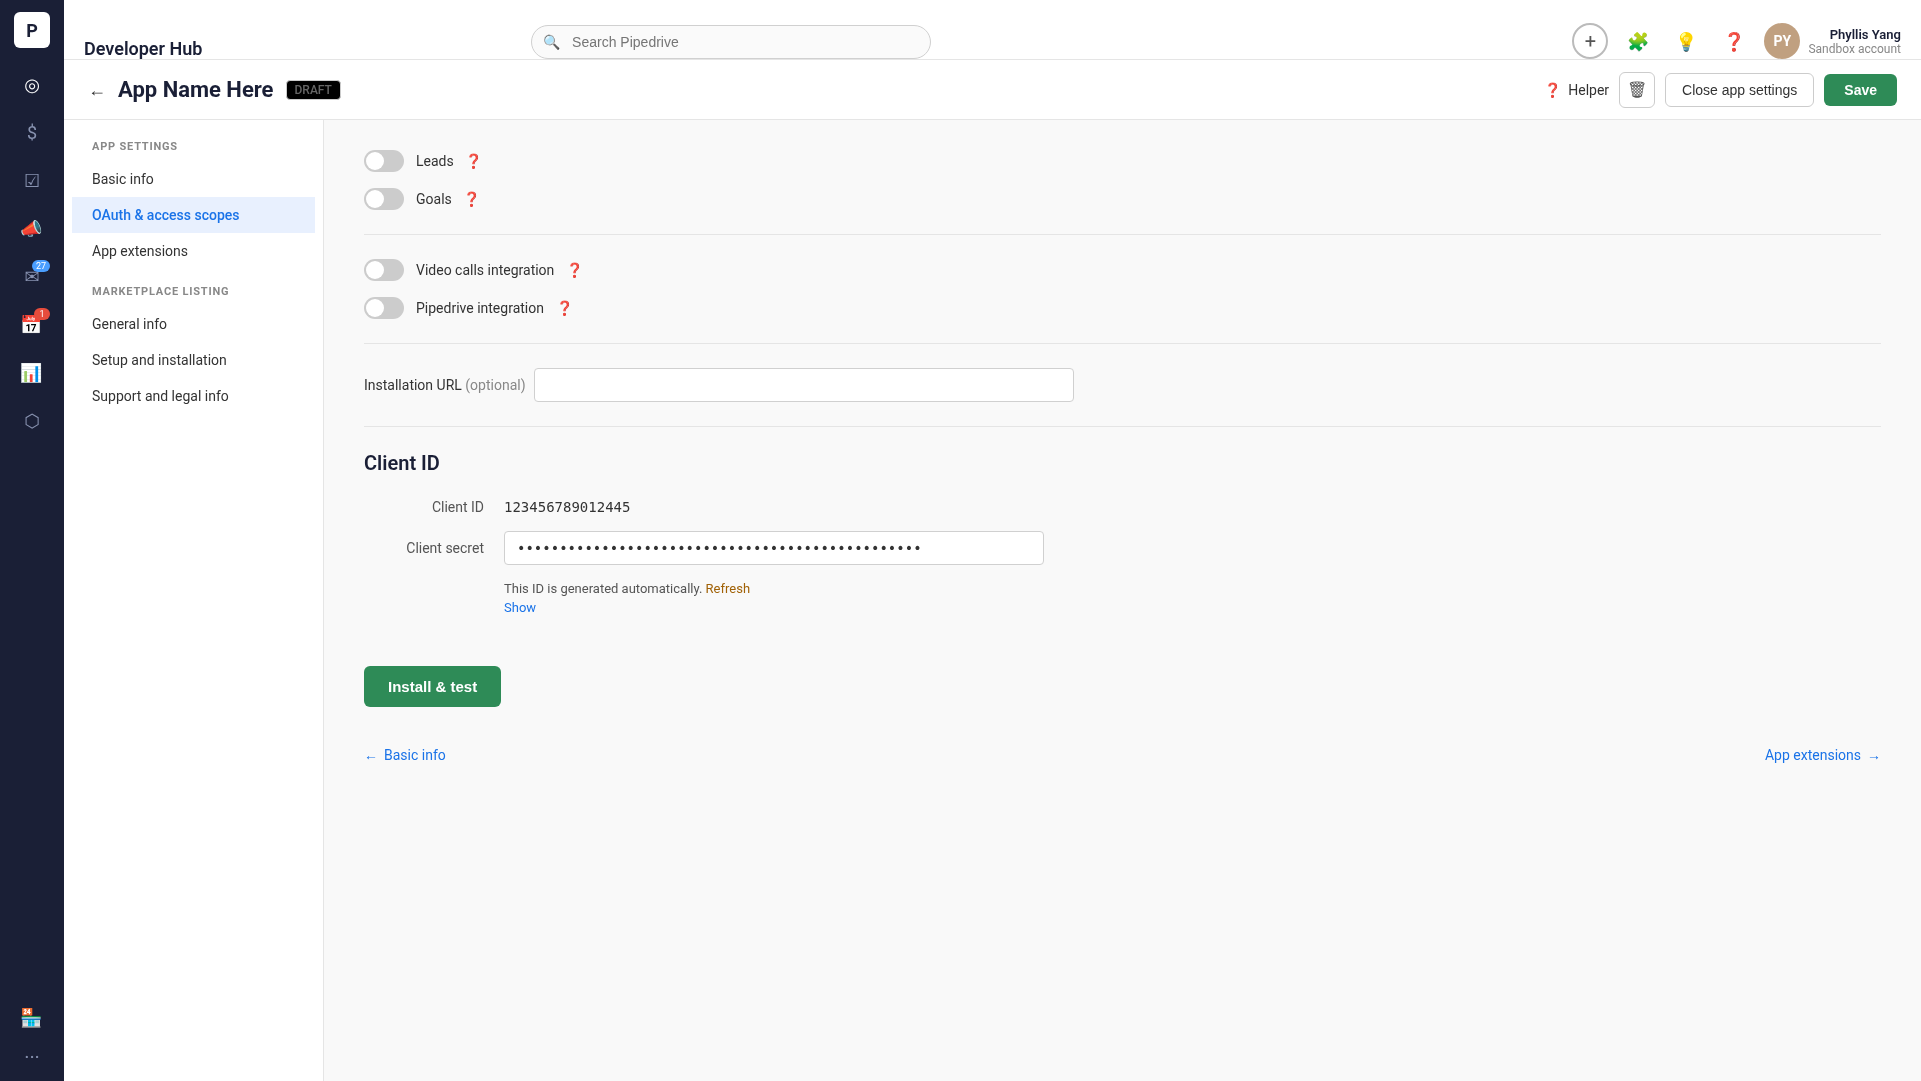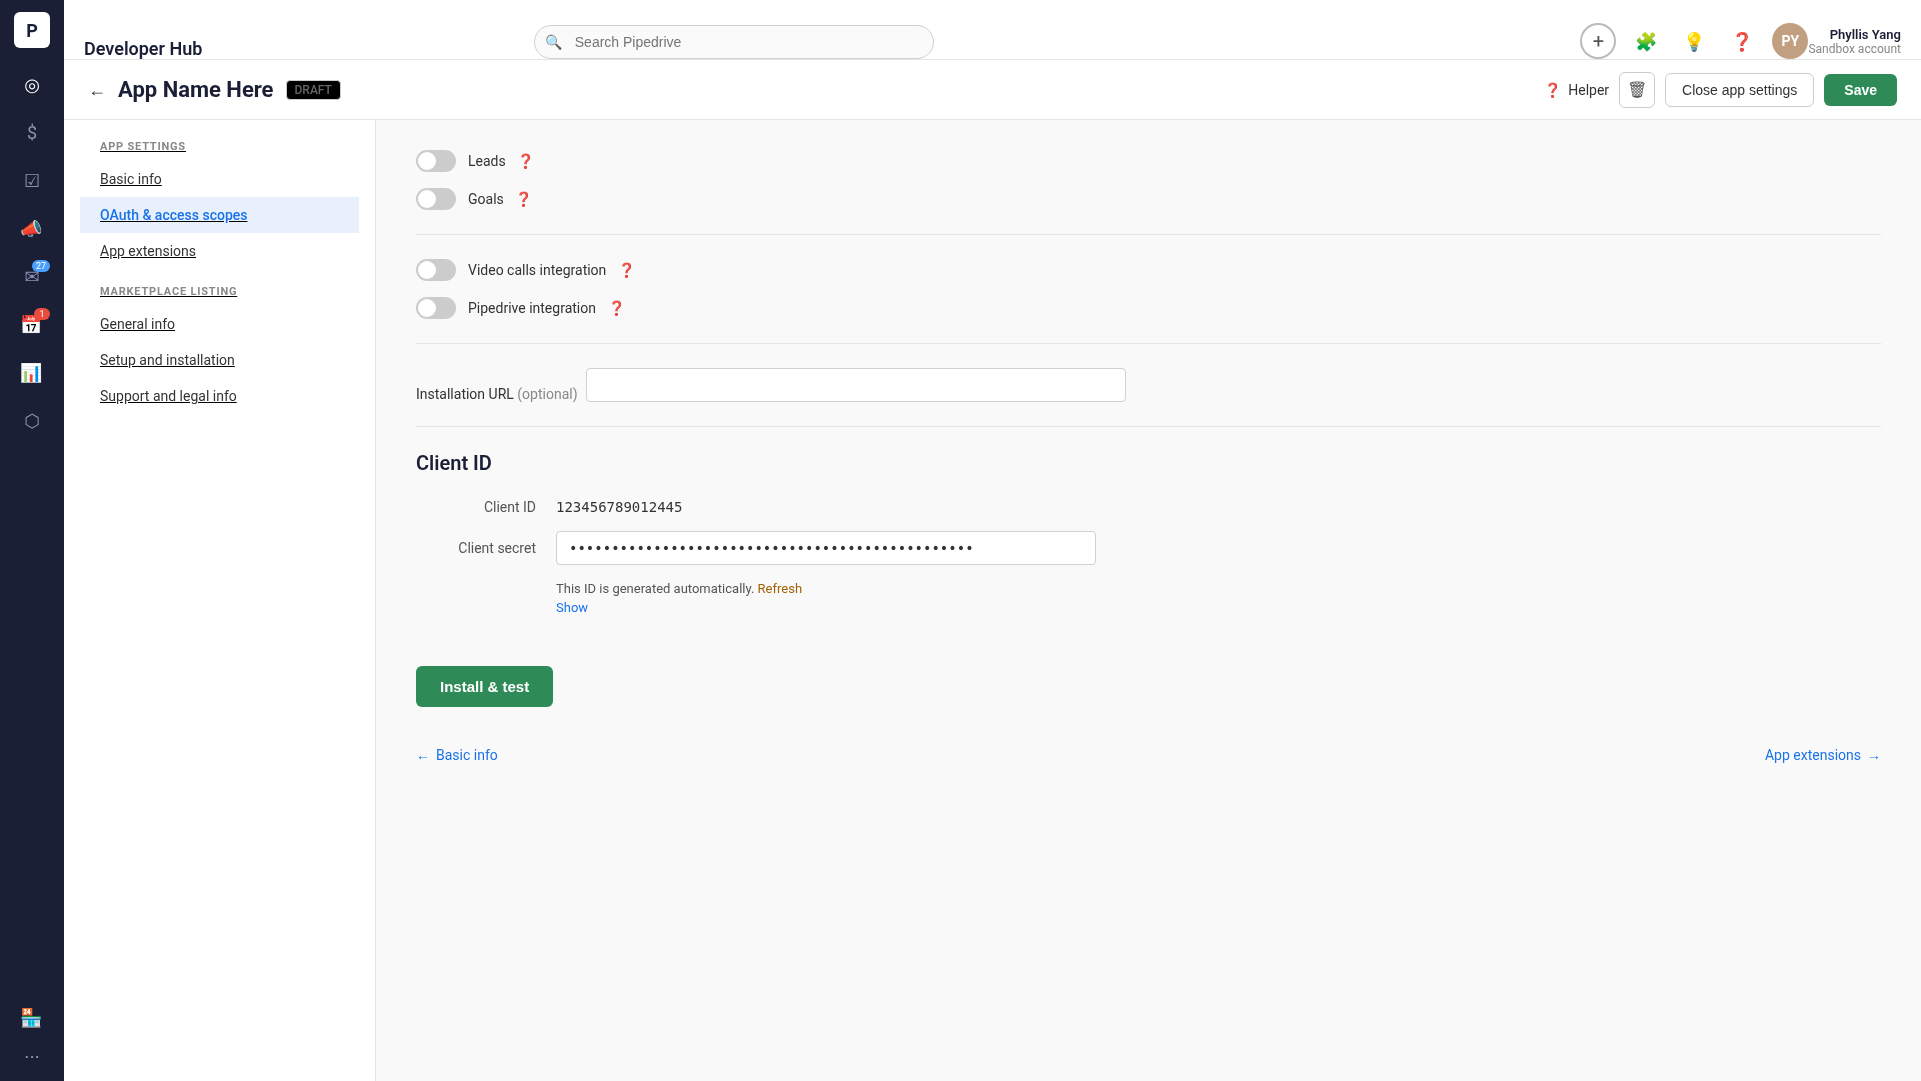--- a/index.html
+++ b/index.html
@@ -131,21 +131,21 @@
       display: flex;
       align-items: center;
       justify-content: center;
       cursor: pointer;
       color: #555;
       font-size: 20px;
     }
     .user-info {
       display: flex;
       align-items: center;
-      gap: 0;
+      gap: 8px;
       cursor: pointer;
     }
     .avatar {
       width: 36px;
       height: 36px;
       border-radius: 50%;
       background: #c0a080;
       overflow: hidden;
       display: flex;
       align-items: center;
@@ -245,27 +245,26 @@
 
     
     .sidebar-main {
       display: flex;
       flex: 1;
       overflow: hidden;
     }
 
     
     .sidebar {
-      width: 312px;
+      width: 260px;
       background: #fff;
       border-right: 1px solid #e5e5e5;
       overflow-y: auto;
       flex-shrink: 0;
-      padding: 20px 16px;
-      text-decoration: underline;
+      padding: 20px 8px;
     }
     .sidebar-section-label {
       font-size: 11px;
       font-weight: 700;
       color: #888;
       text-transform: uppercase;
       letter-spacing: 0.8px;
       padding: 0 20px;
       margin-bottom: 8px;
       margin-top: 16px;
@@ -331,21 +330,21 @@
 
     .divider {
       height: 1px;
       background: #e5e5e5;
       margin: 24px 0;
     }
 
     
     .field-row {
       display: flex;
-      align-items: flex-end;
+      align-items: center;
       gap: 8px;
       margin-bottom: 20px;
     }
     .field-label {
       font-size: 14px;
       color: #333;
       min-width: 160px;
       text-align: right;
     }
     .field-label .optional {

